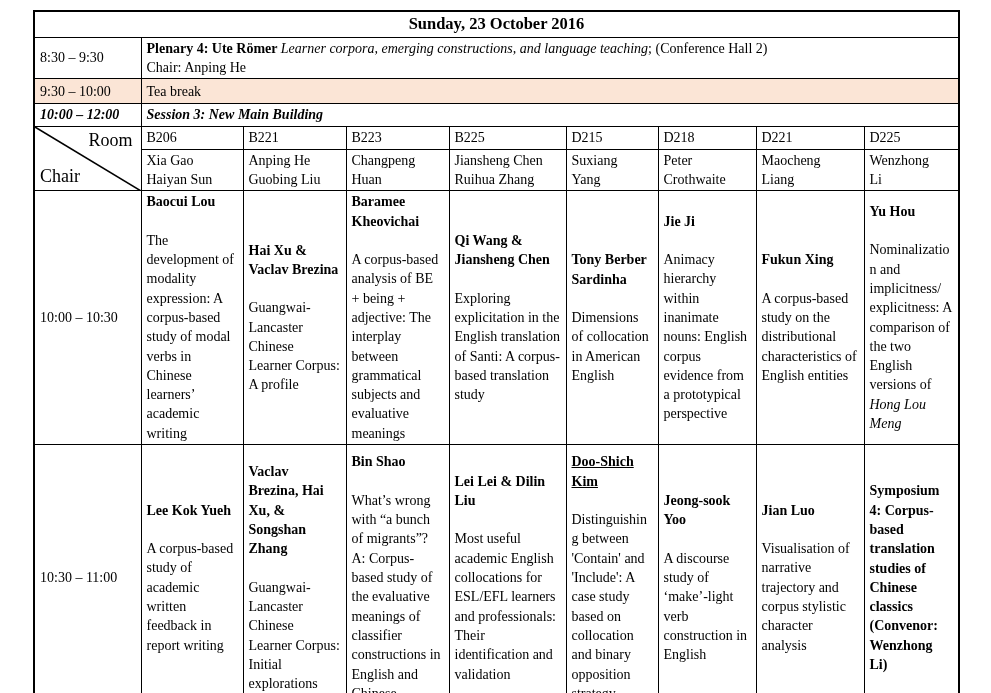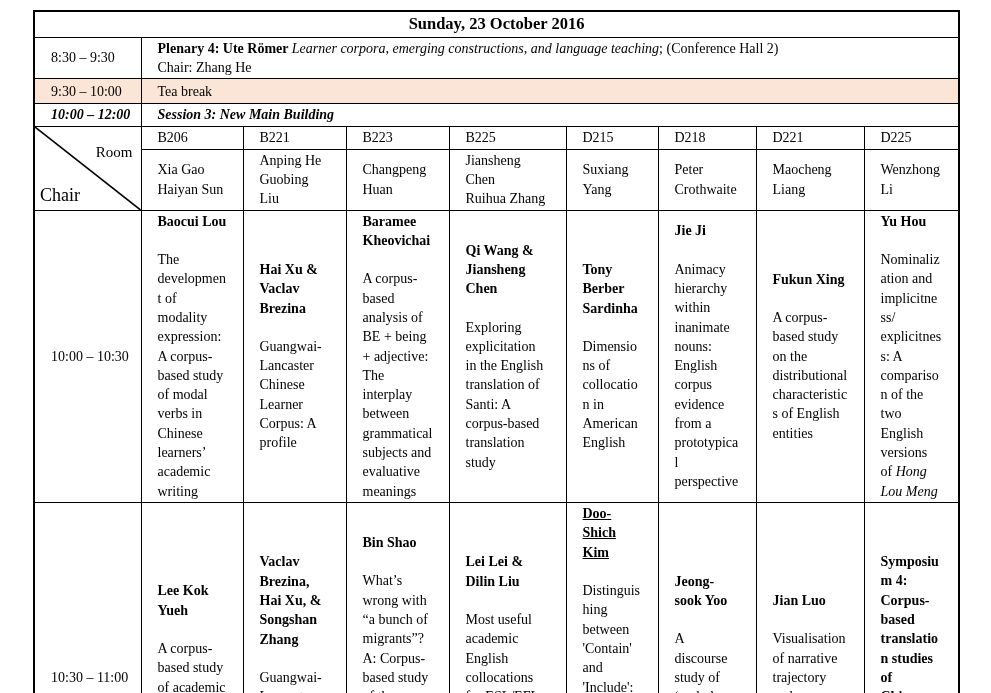--- a/index.html
+++ b/index.html
@@ -22,21 +22,21 @@
     top: 10px;
     width: 925px;
     border-collapse: collapse;
     table-layout: fixed;
     border: 2px solid #000000;
     font-size: 14px;
     line-height: 1.38;
   }
   table.schedule td {
     border: 1px solid #000000;
-    padding: 1px 16px;
+    padding: 1px 5px;
     vertical-align: middle;
     overflow: hidden;
     overflow-wrap: break-word;
   }
   td.title-cell {
     text-align: center;
     font-weight: bold;
     font-size: 16.5px;
     height: 22px;
     padding: 1px 2px;
@@ -56,21 +56,21 @@
   tr.room-row { height: 23px; }
   tr.chair-row { height: 38px; }
   tr.chair-row td { vertical-align: middle; white-space: pre-line; }
   td.corner-cell {
     position: relative;
     padding: 0;
   }
   .corner-inner { position: absolute; inset: 0; }
   .corner-inner svg { position: absolute; inset: 0; width: 100%; height: 100%; }
   .corner-room {
-    position: absolute; top: 15px; right: 8px; font-size: 15px;
+    position: absolute; top: 1px; right: 8px; font-size: 18px;
   }
   .corner-chair {
     position: absolute; bottom: 2px; left: 5px; font-size: 18px;
   }
   tr.talk-row-1 { height: 246px; }
   tr.talk-row-2 { height: 267px; }
   td.talk-cell {
     vertical-align: top;
     padding-top: 2px;
   }
@@ -104,21 +104,21 @@
 
     <tbody>
         <tr>
       <td class="title-cell" colspan="9">Sunday, 23 October 2016</td>
     </tr>
 
     <tr>
       <td class="time-cell">8:30 – 9:30</td>
       <td class="plenary-cell" colspan="8">
         <div><span class="bold">Plenary 4: Ute Römer </span><span class="italic">Learner corpora, emerging constructions, and language teaching</span><span>; (Conference Hall 2)</span></div>
-        <div>Chair: Zhang He</div>
+        <div>Chair: Anping He</div>
       </td>
     </tr>
 
     <tr class="tea-row">
       <td class="time-cell">9:30 – 10:00</td>
       <td colspan="8">Tea break</td>
     </tr>
 
     <tr class="session-row">
       <td class="time-cell">10:00 – 12:00</td>

